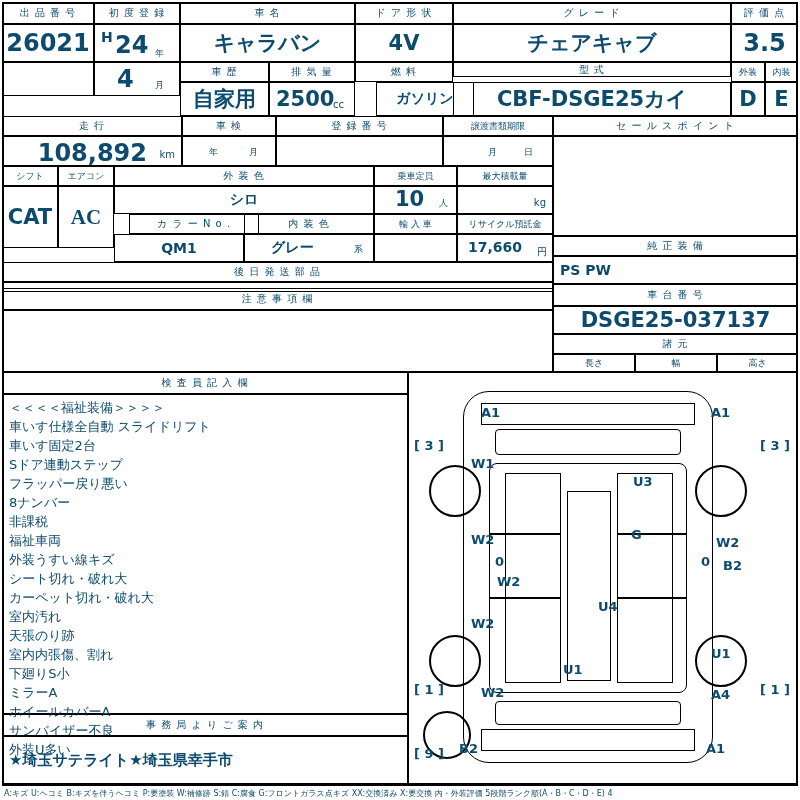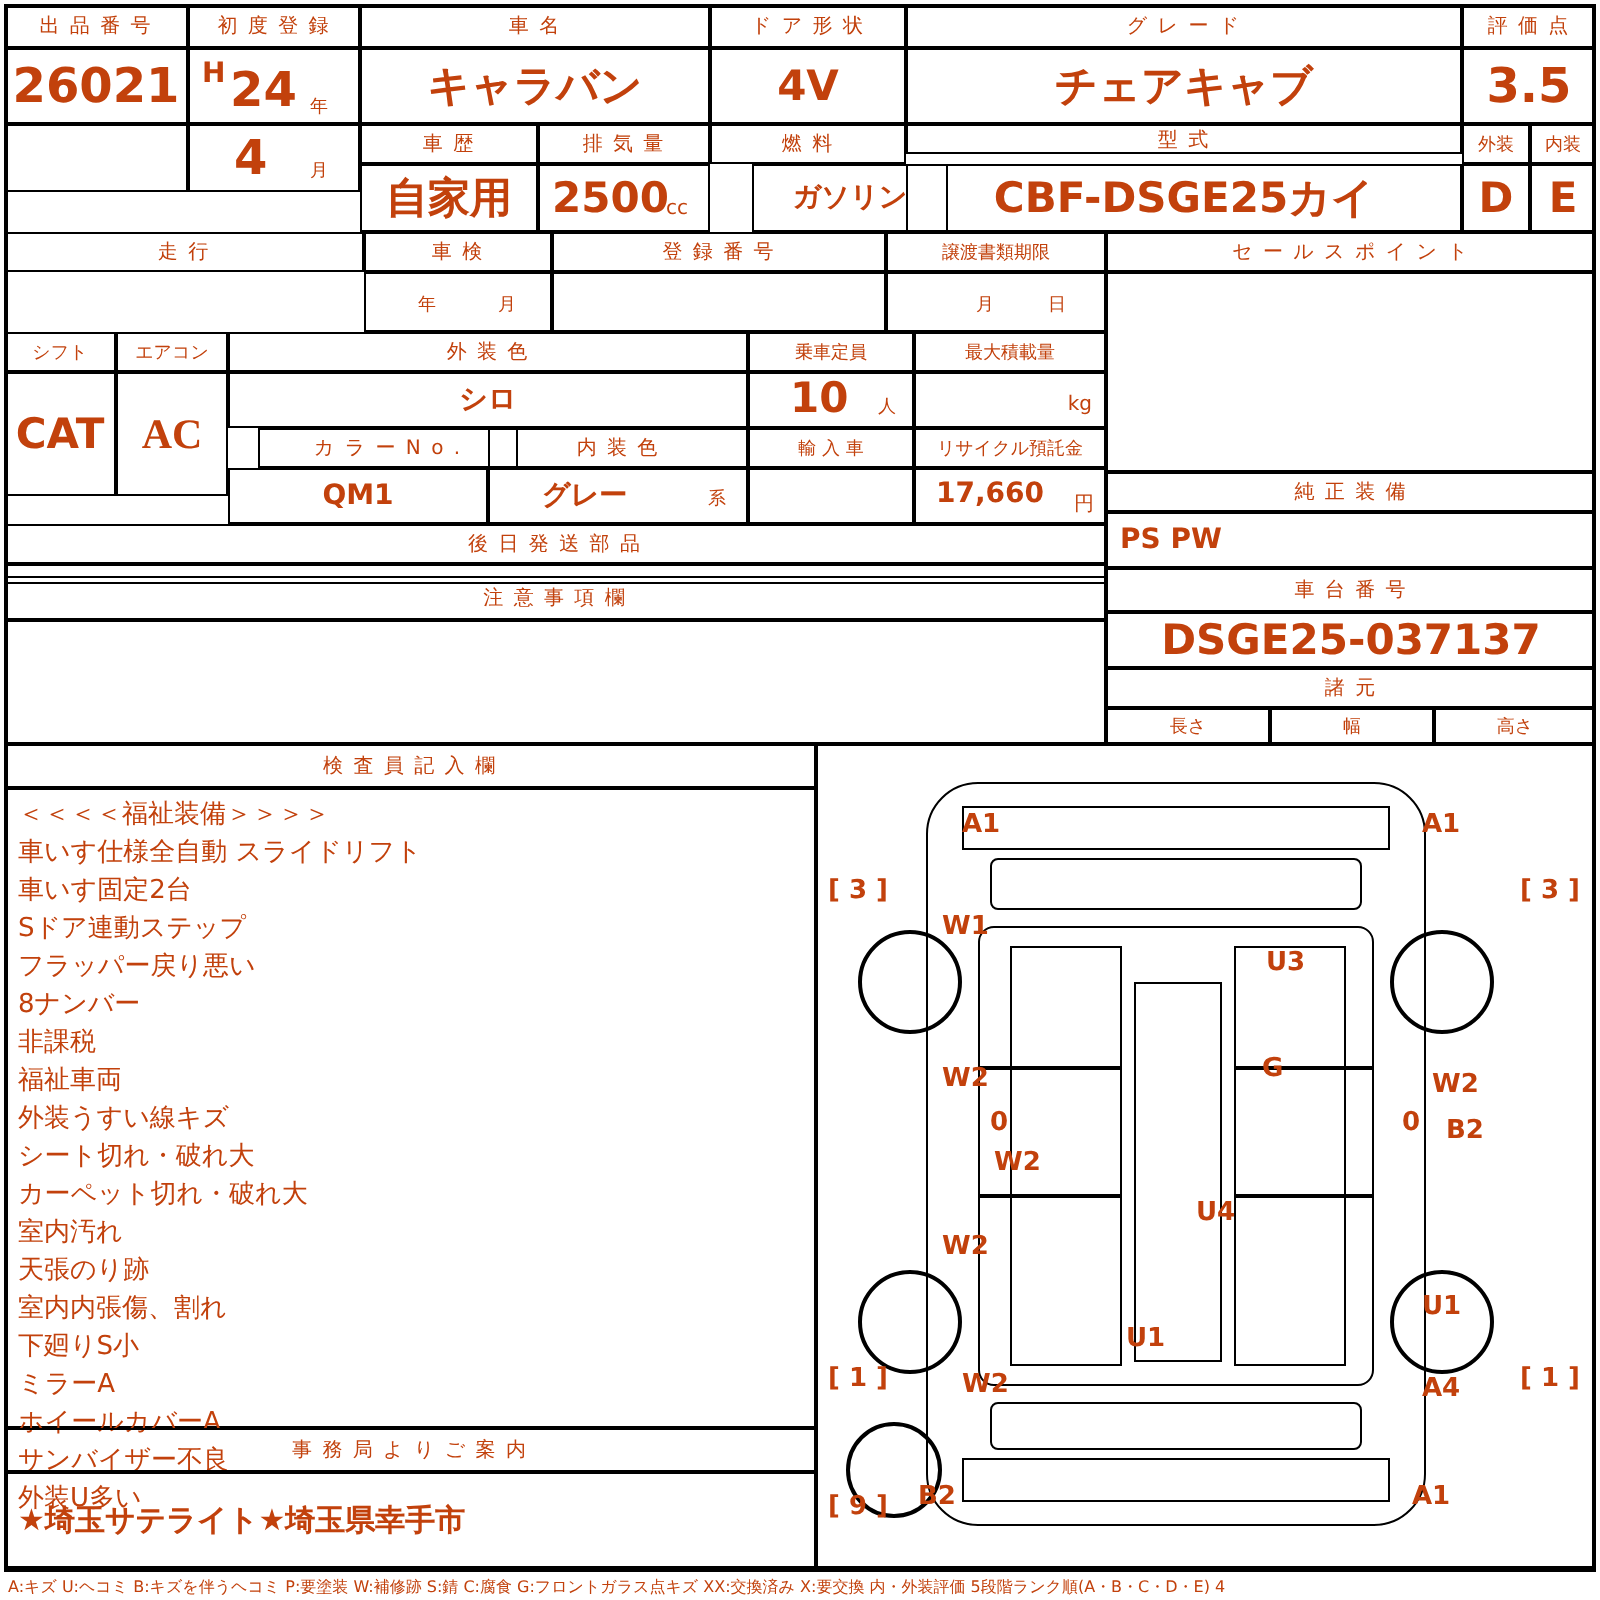--- a/index.html
+++ b/index.html
@@ -6,21 +6,21 @@
   html, body {
     margin: 0; padding: 0;
     background: #ffffff;
     font-family: "DejaVu Sans", "Liberation Sans", sans-serif;
   }
   #sheet {
     position: relative;
     width: 800px;
     height: 800px;
     background: #fff;
-    color: #c2410c;
+    color: #0c4a6e;
     overflow: hidden;
   }
   .bx { position: absolute; border: 1px solid #000; }
   .nb { position: absolute; }
   .ctr { display: flex; align-items: center; justify-content: center; text-align: center; }
   .lft { display: flex; align-items: center; justify-content: flex-start; text-align: left; }
   .lbl { font-size: 10px; letter-spacing: 1px; }
   .lbl-s { font-size: 9px; letter-spacing: 0px; }
   .val-s { font-size: 14px; font-weight: bold; }
   .val-l { font-size: 21px; font-weight: bold; }
@@ -71,21 +71,21 @@
   </div>
 
   <div class="bx ctr lbl" style="left:731px; top:2px; width:67px; height:22px;">評 価 点</div>
   <div class="bx ctr" style="left:731px; top:24px; width:67px; height:38px;">
     <span class="val-xl">3.5</span>
   </div>
 
   <div class="bx ctr lbl" style="left:180px; top:62px; width:89px; height:20px;">車 歴</div>
   <div class="bx ctr lbl" style="left:269px; top:62px; width:86px; height:20px;">排 気 量</div>
   <div class="bx ctr lbl" style="left:355px; top:62px; width:98px; height:20px;">燃 料</div>
-  <div class="bx ctr lbl" style="left:453px; top:62px; width:278px; height:15px;">型 式</div>
+  <div class="bx ctr lbl" style="left:453px; top:62px; width:278px; height:15px;font-family:Liberation Serif, serif;">型 式</div>
   <div class="bx ctr lbl-s" style="left:731px; top:62px; width:34px; height:20px;">外装</div>
   <div class="bx ctr lbl-s" style="left:765px; top:62px; width:33px; height:20px;">内装</div>
 
   <div class="bx" style="left:94px; top:62px; width:86px; height:34px;">
     <span class="nb val-xl" style="left:22px; top:2px;">4</span>
     <span class="nb lbl-s" style="left:60px; top:16px;">月</span>
   </div>
   <div class="bx" style="left:2px; top:62px; width:92px; height:34px;"></div>
 
   <div class="bx ctr" style="left:180px; top:82px; width:89px; height:34px;">
@@ -107,20 +107,24 @@
   <div class="bx ctr" style="left:765px; top:82px; width:33px; height:34px;">
     <span class="val-l">E</span>
   </div>
 
   <div class="bx ctr lbl" style="left:2px; top:116px; width:180px; height:20px;">走 行</div>
   <div class="bx ctr lbl" style="left:182px; top:116px; width:94px; height:20px;">車 検</div>
   <div class="bx ctr lbl" style="left:276px; top:116px; width:167px; height:20px;">登 録 番 号</div>
   <div class="bx ctr lbl-s" style="left:443px; top:116px; width:110px; height:20px;">譲渡書類期限</div>
   <div class="bx ctr lbl" style="left:553px; top:116px; width:245px; height:20px;">セ ー ル ス ポ イ ン ト</div>
 
+  <div class="bx" style="left:2px; top:136px; width:180px; height:30px;">
+    <span class="nb val-xl" style="right:34px; top:2px;">108,892</span>
+    <span class="nb unit" style="right:6px; top:12px;">km</span>
+  </div>
   <div class="bx" style="left:182px; top:136px; width:94px; height:30px;">
     <span class="nb lbl-s" style="left:26px; top:9px;">年</span>
     <span class="nb lbl-s" style="left:66px; top:9px;">月</span>
   </div>
   <div class="bx" style="left:276px; top:136px; width:167px; height:30px;"></div>
   <div class="bx" style="left:443px; top:136px; width:110px; height:30px;">
     <span class="nb lbl-s" style="left:44px; top:9px;">月</span>
     <span class="nb lbl-s" style="left:80px; top:9px;">日</span>
   </div>
 

